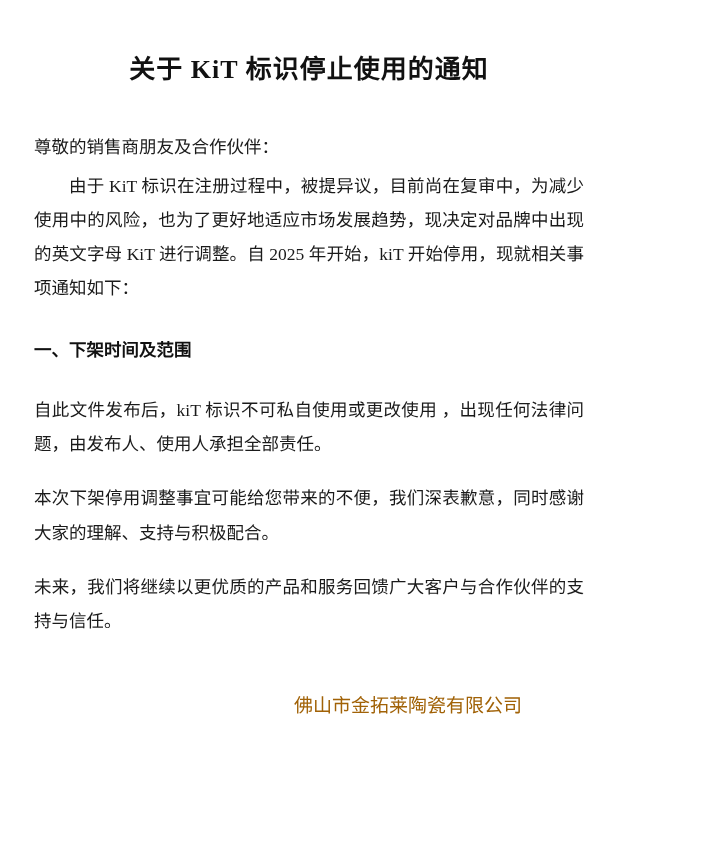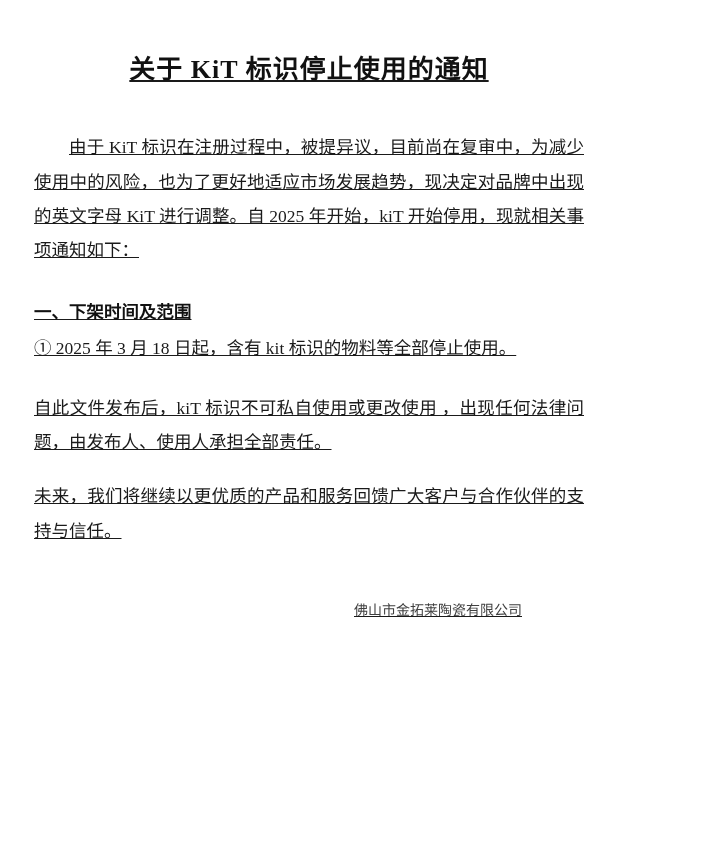--- a/index.html
+++ b/index.html
@@ -13,21 +13,20 @@
     font-family: "Liberation Serif", "DejaVu Serif", serif;
     color: #1a1a1a;
     overflow: hidden;
   }
   .page {
     width: 618px;
     height: 868px;
     box-sizing: border-box;
     padding: 30px 30px 8px 30px;
     position: relative;
-    text-decoration: underline;
   }
   .doc-title {
     text-align: center;
     font-weight: bold;
     font-size: 26px;
     letter-spacing: 1px;
     margin: 22px 0 0 0;
     line-height: 1.4;
     color: #111;
   }
@@ -65,49 +64,50 @@
   .para {
     margin-top: 20px;
   }
   .spacer-sm { height: 6px; }
   .signature {
     margin-top: 48px;
     text-align: right;
     padding-right: 66px;
   }
   .signature .line {
-    font-size: 14px;
+    font-size: 19px;
     line-height: 2.1;
-    color: #404040;
+    color: #a16207;
   }
 </style>
 </head>
 <body>
 
 <div class="page">
 
   <h1 class="doc-title">关于 KiT 标识停止使用的通知</h1>
 
   <div class="body-block">
 
+    <p class="salutation">尊敬的销售商朋友及合作伙伴：</p>
 
     <p class="indent">由于 KiT 标识在注册过程中，被提异议，目前尚在复审中，为减少使用中的风险，也为了更好地适应市场发展趋势，现决定对品牌中出现的英文字母 KiT 进行调整。自 2025 年开始，kiT 开始停用，现就相关事项通知如下：</p>
 
     <div class="spacer-sm"></div>
 
     <h2 class="section-head">一、下架时间及范围</h2>
 
-    <p class="list-item">① 2025 年 3 月 18 日起，含有 kit 标识的物料等全部停止使用。</p>
 
 
     <div class="spacer-sm"></div>
 
 
     <p class="para">自此文件发布后，kiT 标识不可私自使用或更改使用 ，出现任何法律问题，由发布人、使用人承担全部责任。</p>
 
+    <p class="para">本次下架停用调整事宜可能给您带来的不便，我们深表歉意，同时感谢大家的理解、支持与积极配合。</p>
 
     <p class="para">未来，我们将继续以更优质的产品和服务回馈广大客户与合作伙伴的支持与信任。</p>
 
 
   </div>
 
   <div class="signature">
     <div class="line">佛山市金拓莱陶瓷有限公司</div>
   </div>
 

